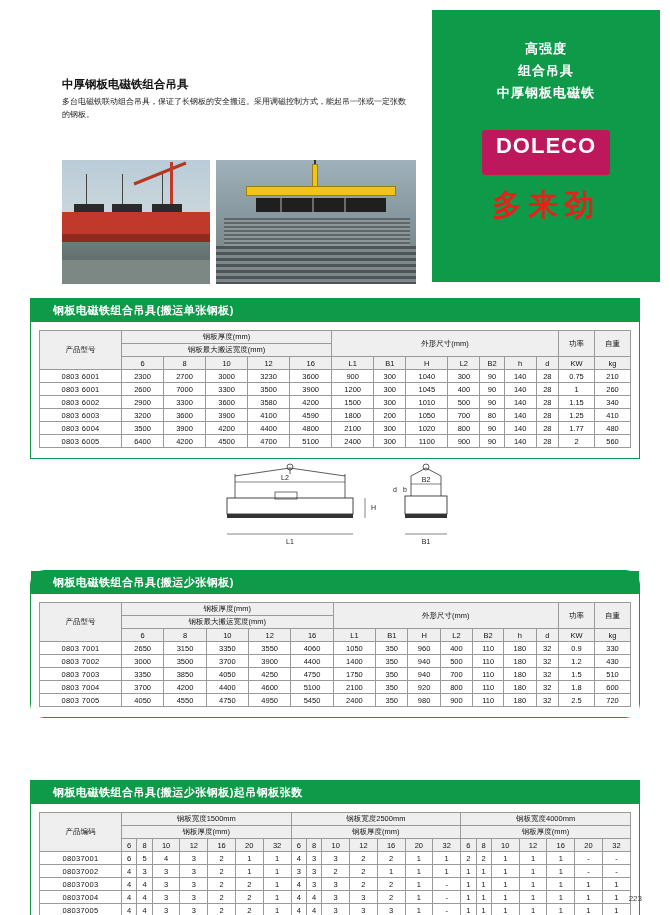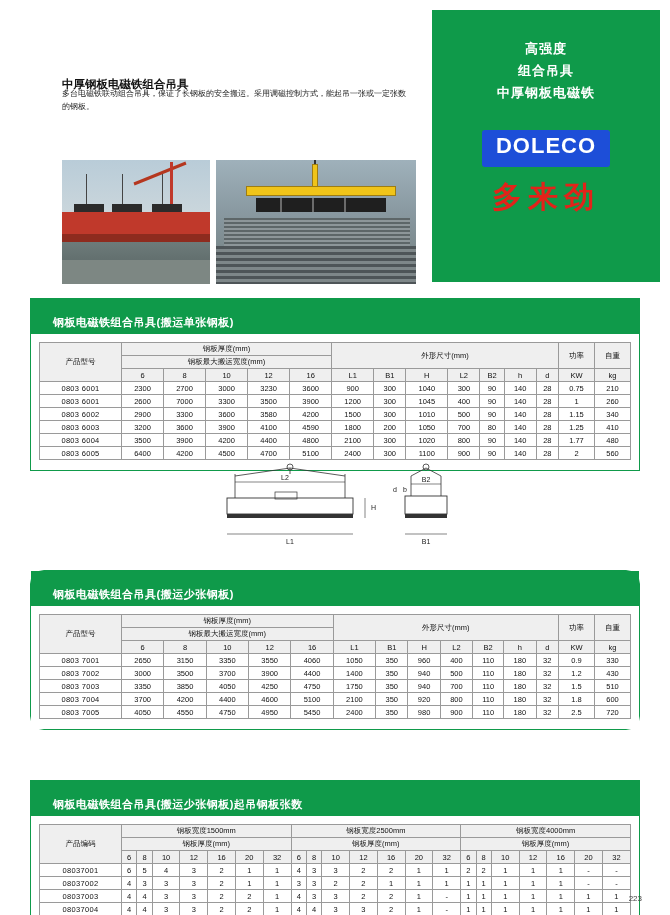--- a/index.html
+++ b/index.html
@@ -22,45 +22,45 @@
     text-align:center;
   }
   .banner-title {
     margin-top:28px;
     font-size:13px; line-height:22px; font-weight:bold; letter-spacing:1px;
   }
   .banner-title div { margin:0; }
   .logo-wrap { margin-top:26px; }
   .logo-red {
     display:inline-block;
-    background:#1d4ed8;
+    background:#be185d;
     color:#ffffff;
     font-weight:bold;
     font-size:22px;
     letter-spacing:1px;
-    padding:3px 14px 8px 14px;
+    padding:3px 14px 16px 14px;
     border-radius:3px;
     position:relative;
     font-family:"Liberation Sans", sans-serif;
   }
   .logo-cn {
     margin-top:10px;
     color:#e2231a;
     font-size:30px;
     font-weight:bold;
     letter-spacing:6px;
   }
 
   
   .heading {
     position:absolute; left:62px; top:77px;
     font-size:11.5px; font-weight:bold; color:#111;
   }
   .intro {
-    position:absolute; left:62px; top:88px; width:350px;
+    position:absolute; left:62px; top:96px; width:350px;
     font-size:8px; line-height:12.5px; color:#222;
   }
 
   
   .photo { position:absolute; border:0; overflow:hidden; }
   .photo1 { left:62px; top:160px; width:148px; height:124px; }
   .photo2 { left:216px; top:160px; width:200px; height:124px; }
 
   .p1-sky { position:absolute; inset:0; background:linear-gradient(#b9ccd8,#cfd9dd 55%,#9aa7a8); }
   .p1-crane2 { position:absolute; left:108px; top:2px; width:3px; height:52px; background:#c0392b;}
@@ -82,21 +82,21 @@
   .p2-stack { position:absolute; left:0; top:86px; width:200px; height:38px; background:repeating-linear-gradient(#4e5558 0 3px, #7e8789 3px 6px); }
 
   
   .section {
     position:absolute; left:30px; width:610px;
     border:1px solid #0f9a4a;
   }
   .sec-bar {
     background:#0f9a4a; color:#fff;
     font-size:11px; font-weight:bold;
-    padding:16px 0 4px 22px;
+    padding:4px 0 4px 22px;
     letter-spacing:0.5px;
   }
   .sec-body { background:#fff; padding:8px 8px 10px 8px; }
 
   table.spec {
     width:100%; border-collapse:collapse;
     font-size:7.5px; color:#111;
   }
   table.spec th, table.spec td {
     border:0.5px solid #9a9a9a;

